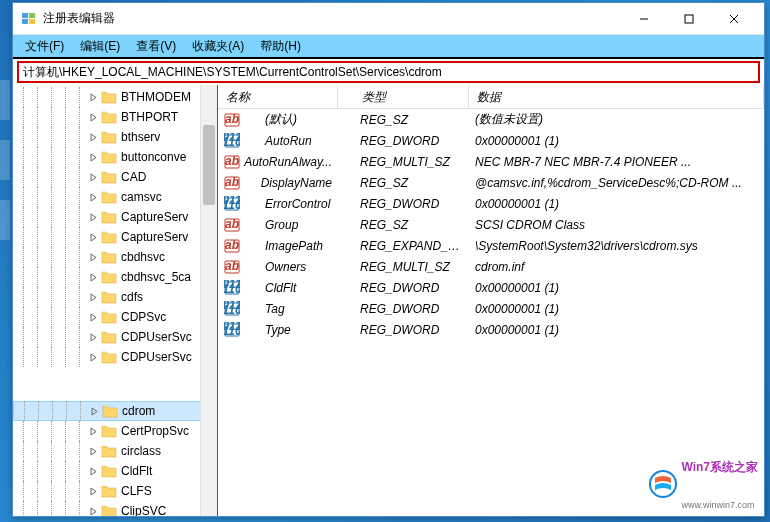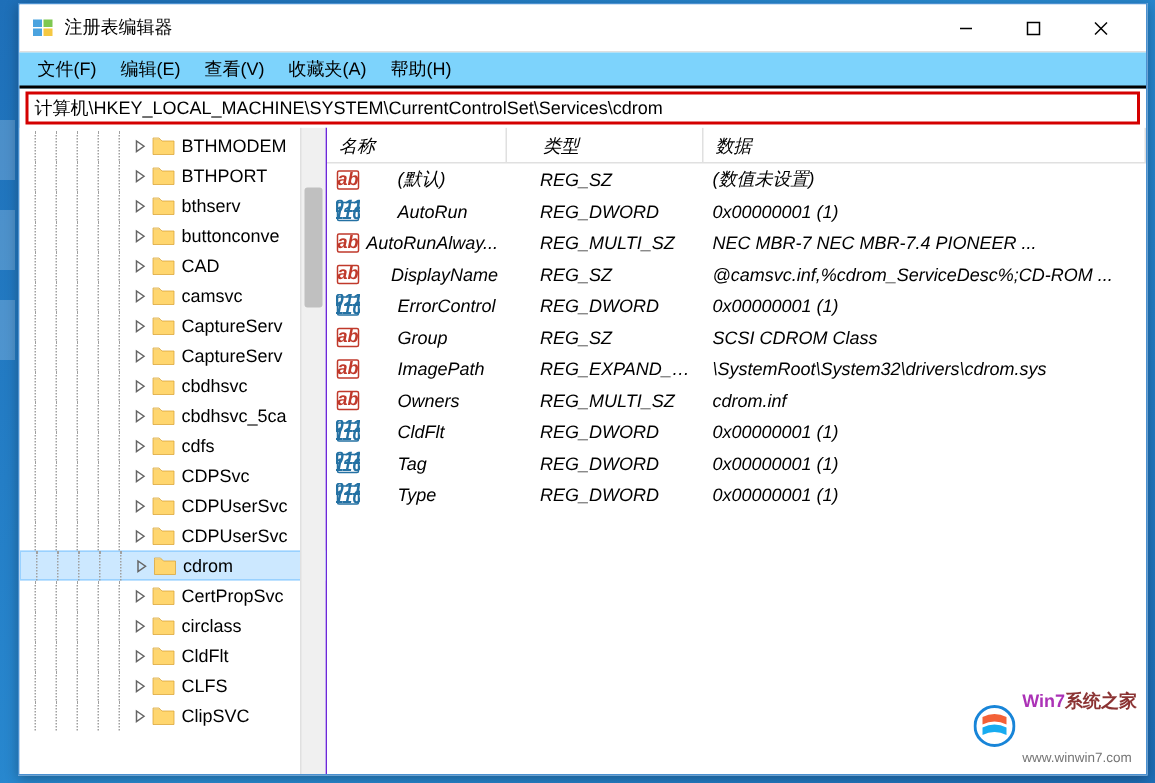--- a/index.html
+++ b/index.html
@@ -13,21 +13,21 @@
 .titlebar-title { flex: 1; font-size: 12px; }
 .win-controls { display: flex; }
 .win-btn { width: 45px; height: 28px; display: flex; align-items: center; justify-content: center; cursor: pointer; }
 .menubar { height: 24px; display: flex; align-items: center; padding: 0 4px; background: #7dd3fc; border-bottom: 2px solid #000000; }
 .menu-item { padding: 3px 8px; cursor: pointer; }
 .addressbar { height: 22px; margin: 2px 4px; border: 2px solid #d40000; display: flex; align-items: center; padding: 0 4px; font-size: 12px; background: #fff; }
 .content { flex: 1; display: flex; overflow: hidden; }
 .tree-panel { width: 205px; border-right: 1px solid #6d28d9; overflow: hidden; position: relative; background: #fff; }
 .tree { padding: 2px 0; }
 .tree-row { display: flex; align-items: center; height: 20px; padding-left: 4px; cursor: pointer; white-space: nowrap; }
-.tree-row.selected { background: #cce8ff; border: 1px solid #99d1ff; height: 20px; }
+.tree-row.selected { background: #cce8ff; border: 1px solid #99d1ff; height: 20px; margin-top: 34px; }
 .tree-lines { display: inline-flex; align-items: center; }
 .tree-vline { width: 14px; height: 20px; position: relative; }
 .tree-vline::before { content: ''; position: absolute; left: 6px; top: 0; bottom: 0; border-left: 1px dotted #a0a0a0; }
 .tree-expander { width: 12px; height: 12px; display: inline-flex; align-items: center; justify-content: center; margin-right: 2px; }
 .tree-expander svg { width: 9px; height: 9px; }
 .folder-icon { width: 16px; height: 14px; margin-right: 4px; display: inline-flex; }
 .folder-icon svg { width: 16px; height: 14px; }
 .tree-label { font-size: 12px; }
 .tree-scrollbar { position: absolute; right: 0; top: 0; bottom: 0; width: 17px; background: #f0f0f0; border-left: 1px solid #e0e0e0; }
 .tree-scroll-thumb { position: absolute; left: 2px; right: 2px; top: 40px; height: 80px; background: #c0c0c0; border-radius: 2px; }
@@ -40,21 +40,21 @@
 .list-body { }
 .list-row { display: flex; height: 21px; align-items: center; cursor: pointer; }
 .list-cell { padding: 2px 6px; font-size: 12px; white-space: nowrap; overflow: hidden; text-overflow: ellipsis; }
 .value-icon { width: 37px; height: 16px; margin-right: 4px; display: inline-flex; vertical-align: middle; }
 .value-icon svg { width: 16px; height: 16px; }
 .list-cell.col-name { display: flex; align-items: center; }
 .watermark { position: absolute; right: 12px; bottom: 12px; display: flex; align-items: center; opacity: 0.9; }
 .watermark-logo { width: 28px; height: 28px; margin-right: 4px; }
 .watermark-text1 { font-size: 15px; font-weight: bold; }
 .watermark-text1 .red { color: #a21caf; }
-.watermark-text1 .blue { color: #7f1d1d; }
+.watermark-text1 .blue { color: #a21caf; }
 .watermark-text2 { font-size: 9px; color: #666; margin-top: 24px; }
 </style>
 </head>
 <body>
 
 <div class="desktop-left">
   <div class="desktop-icon"></div>
   <div class="desktop-icon"></div>
   <div class="desktop-icon"></div>
 </div>

